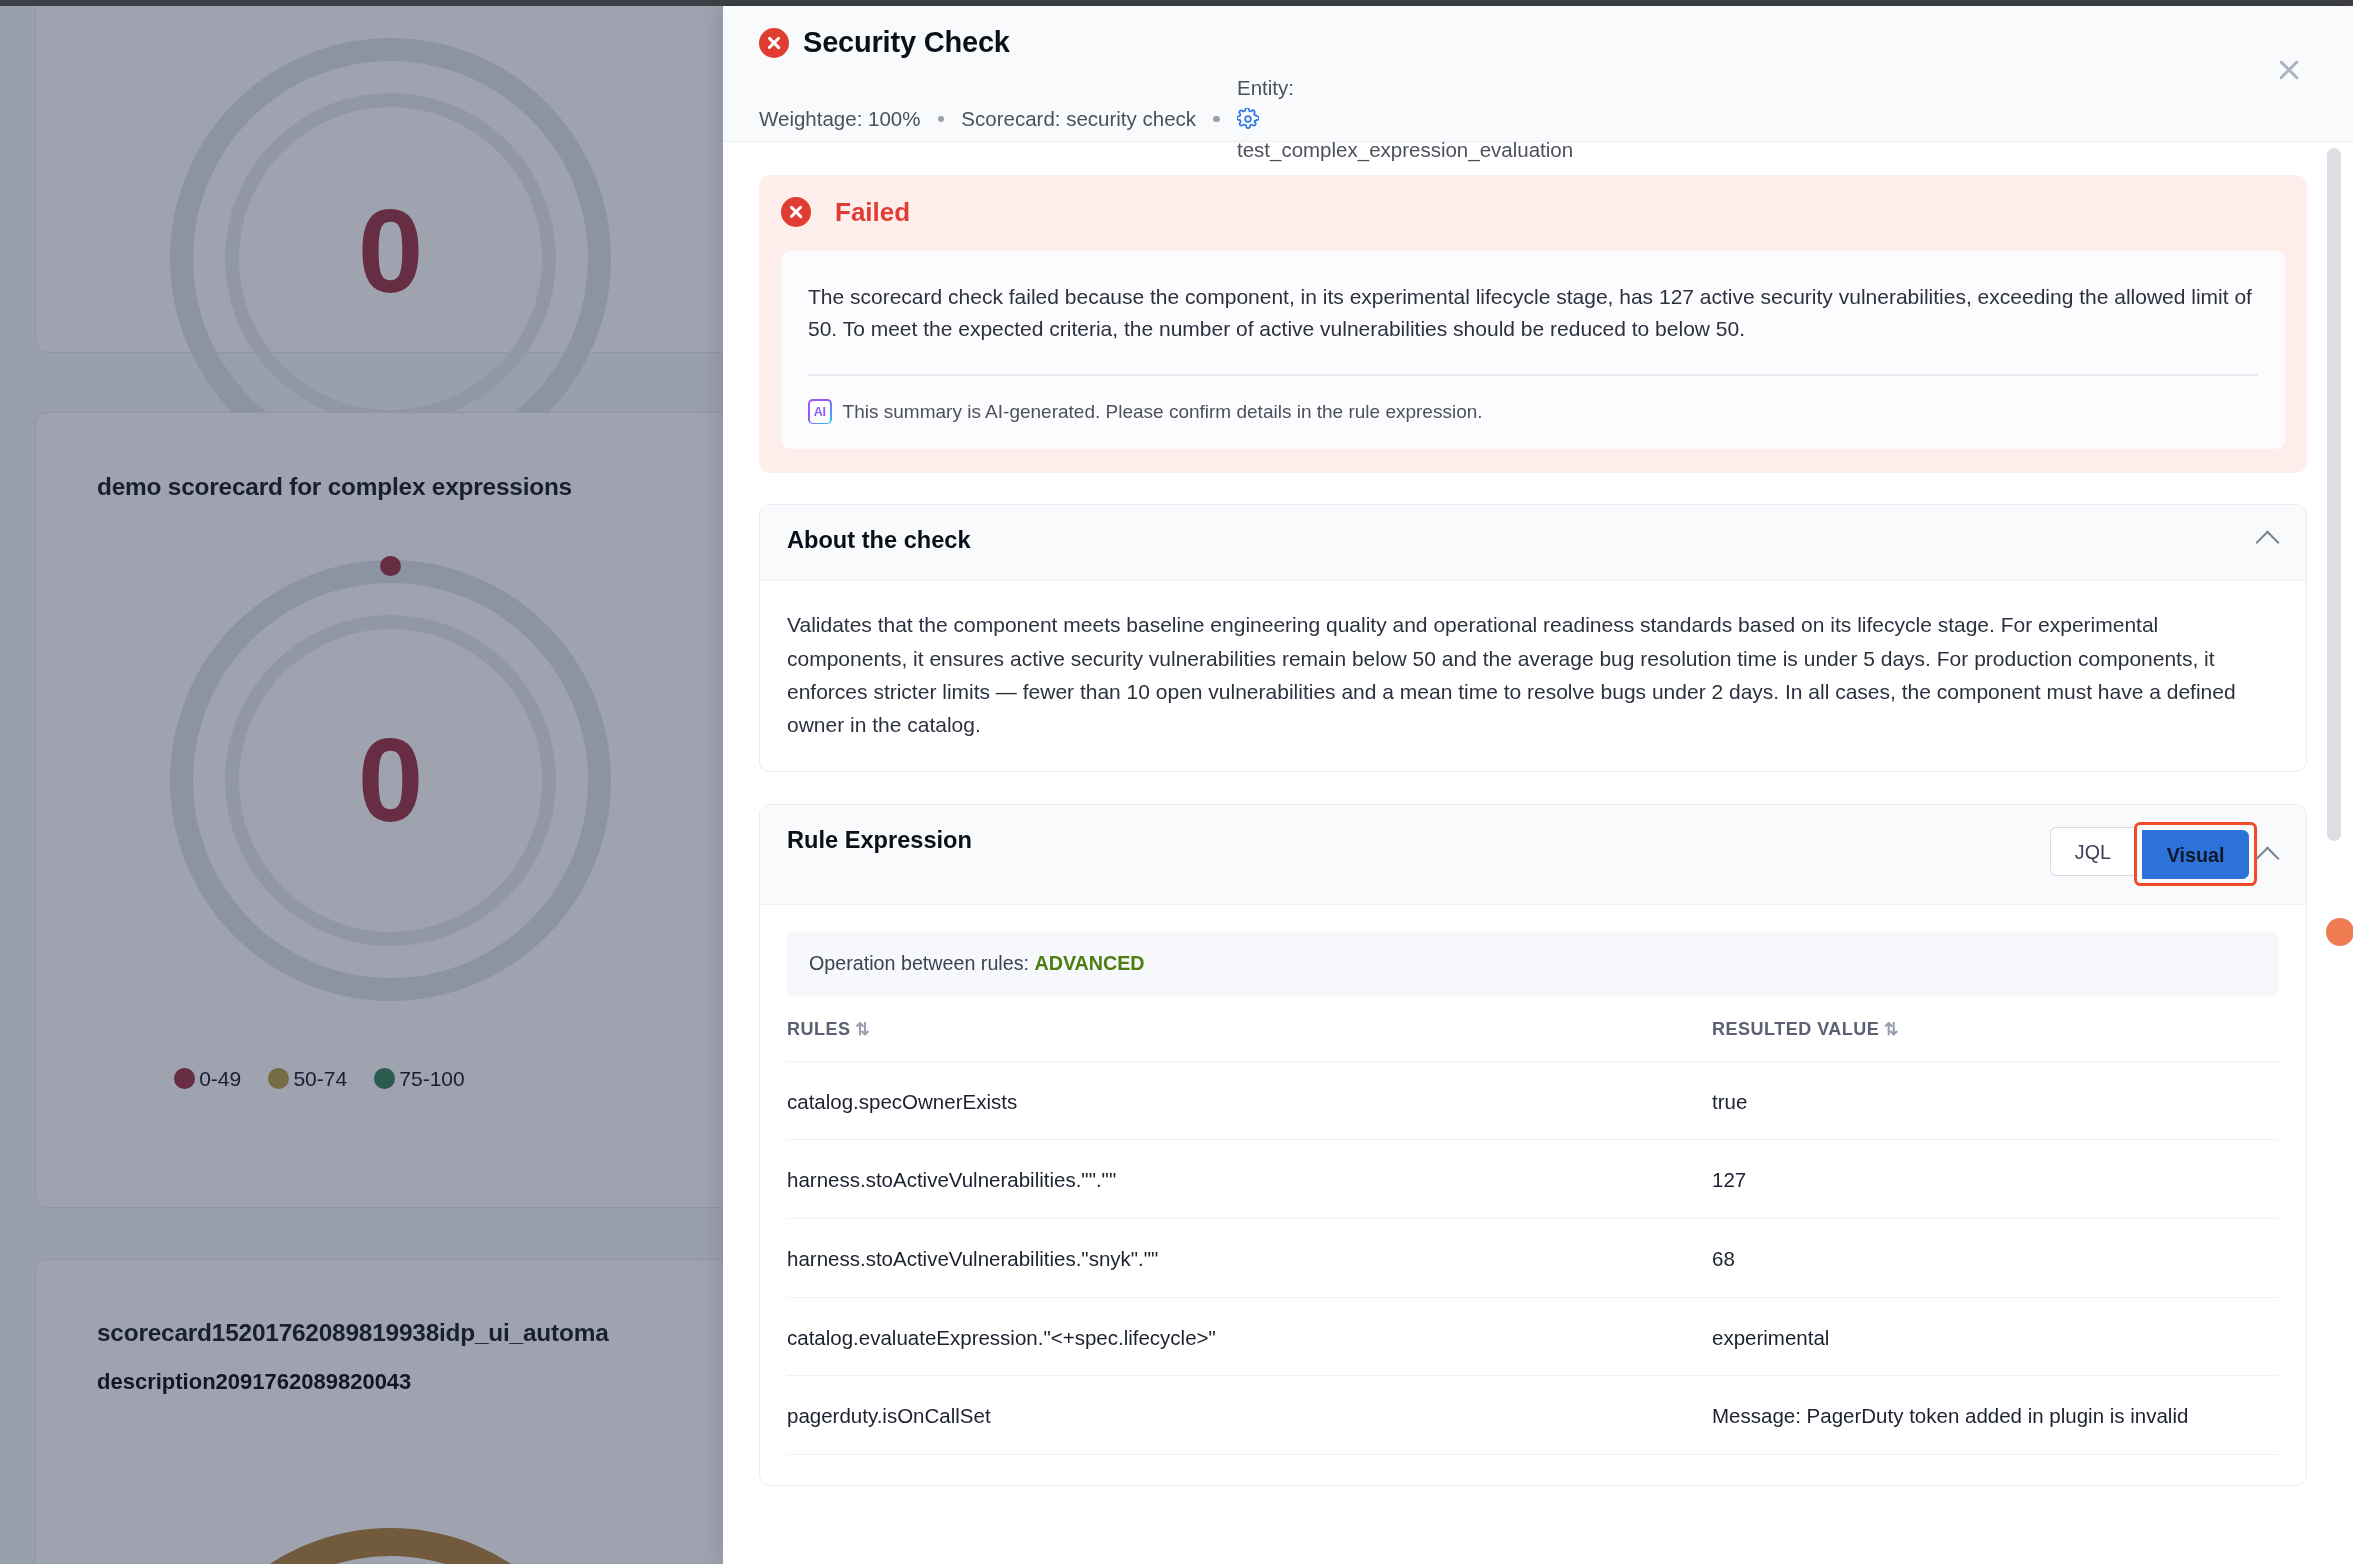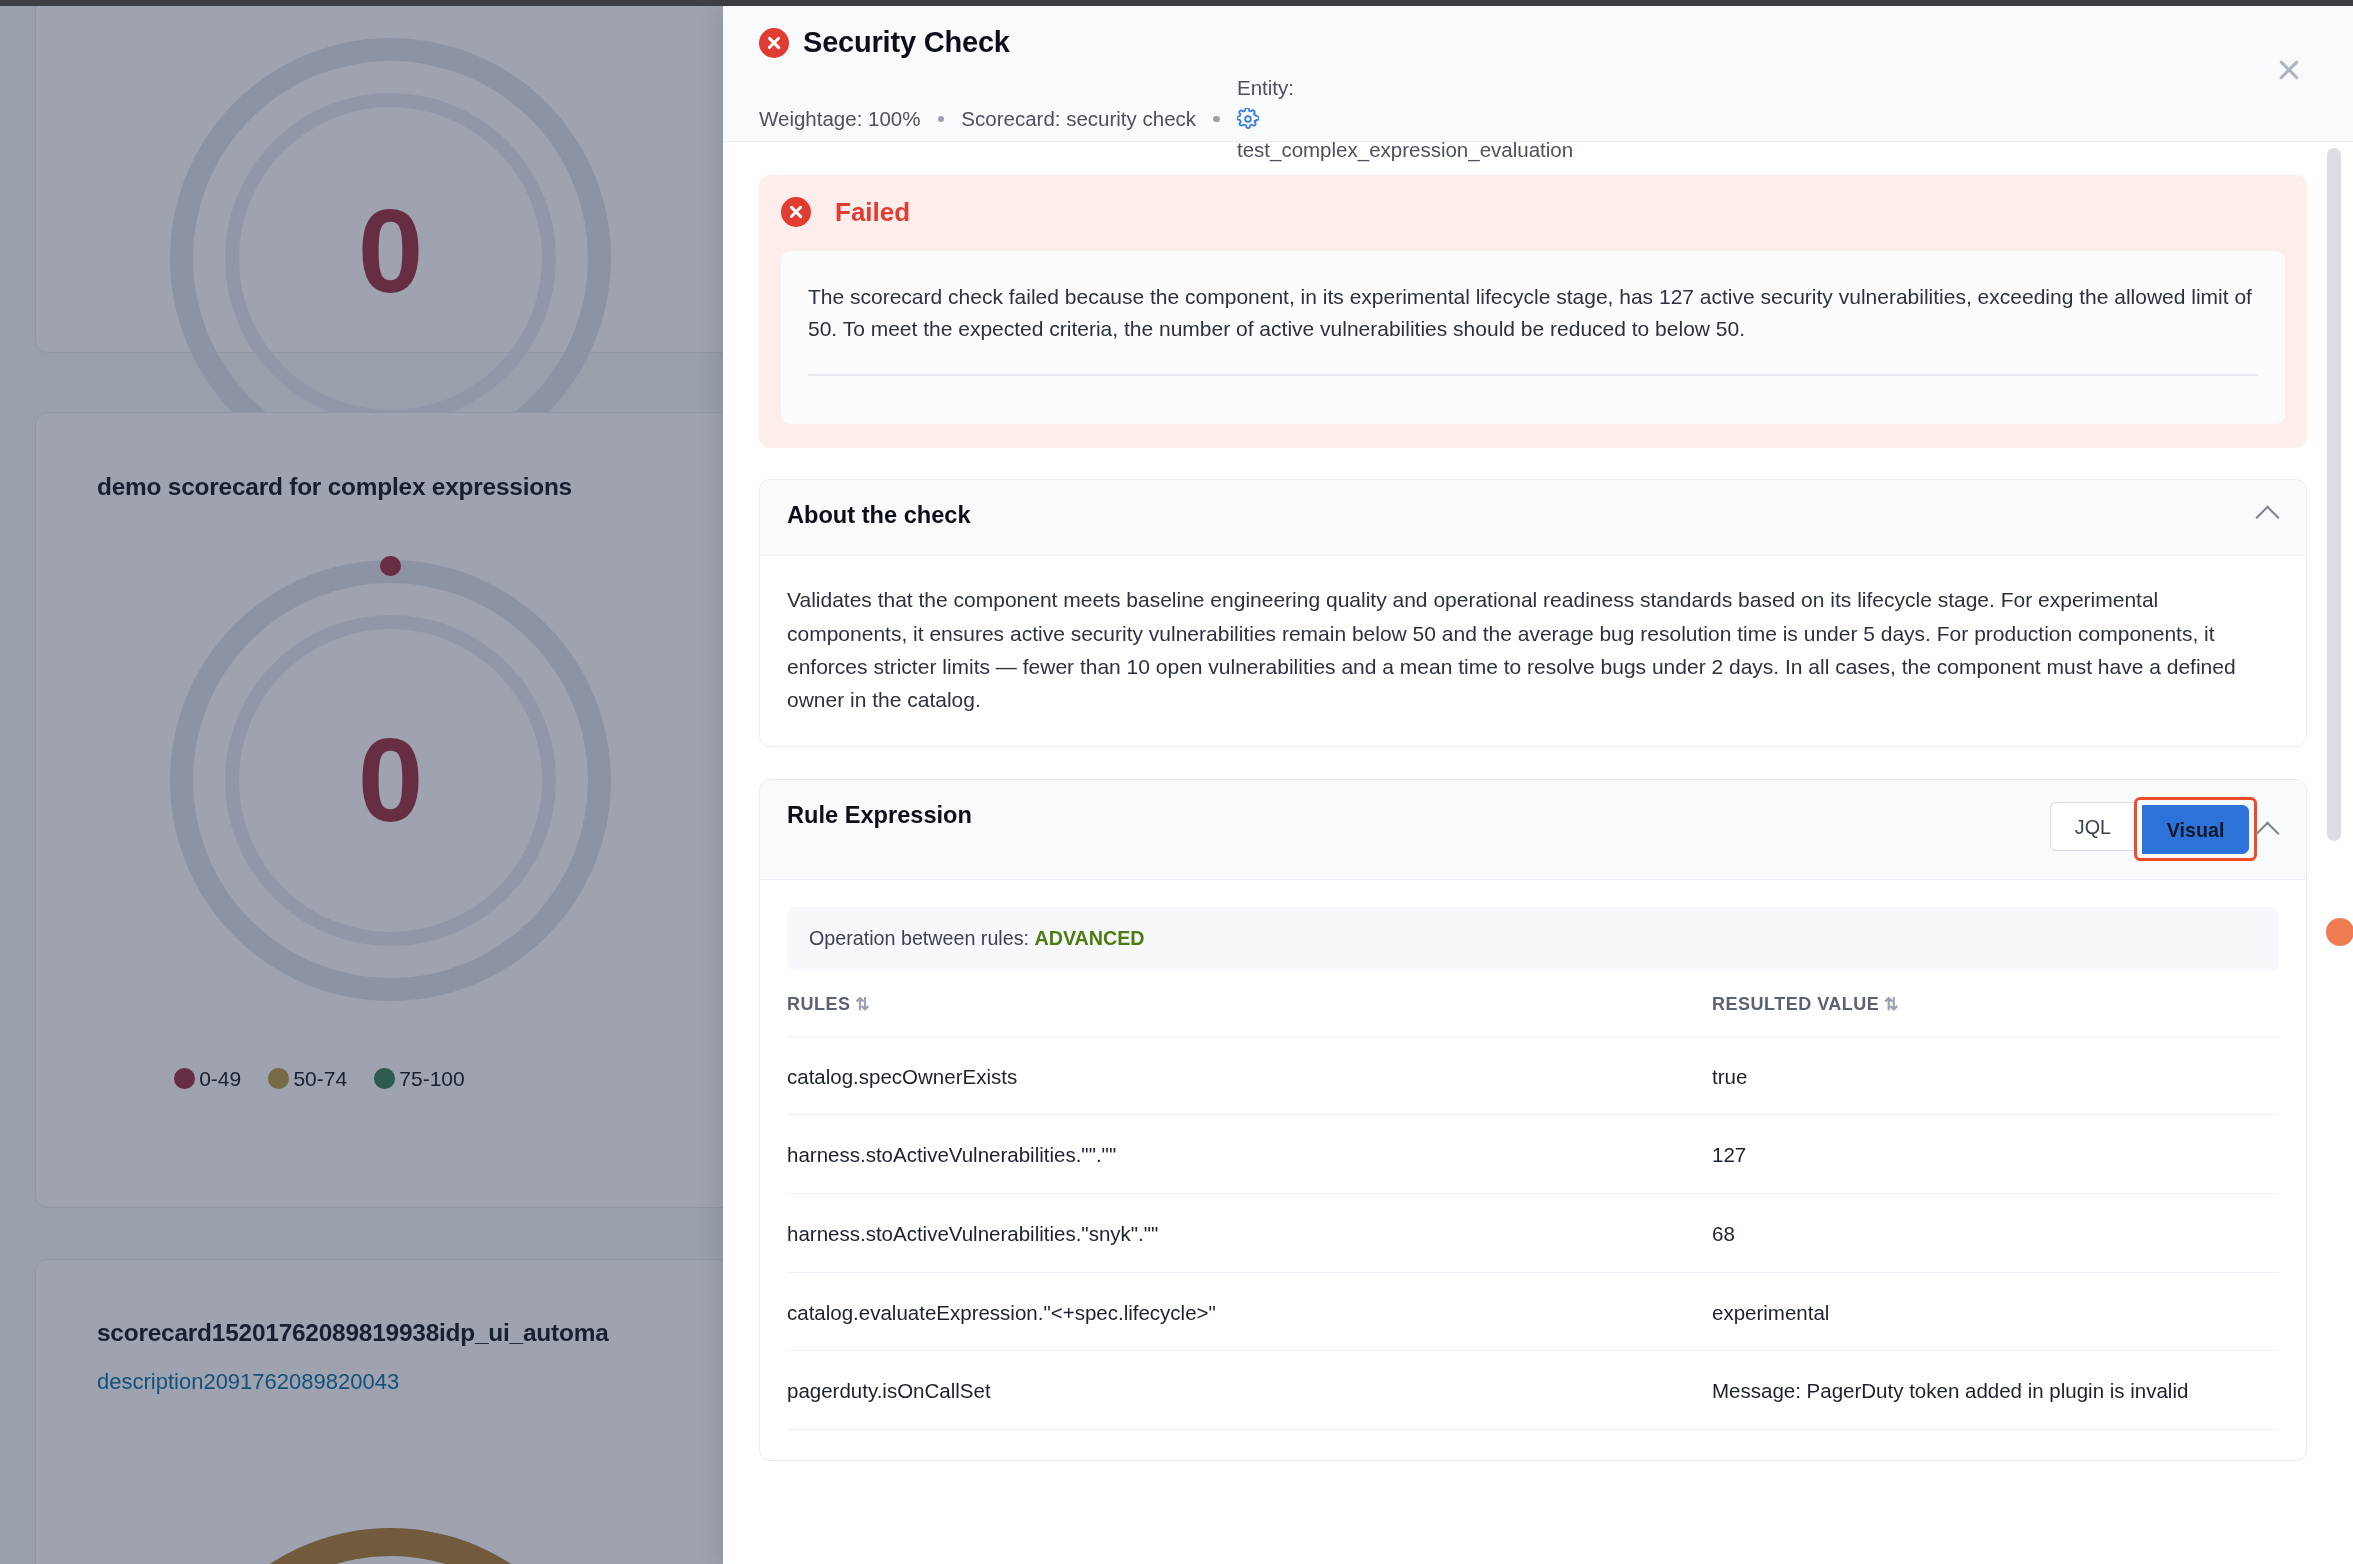--- a/index.html
+++ b/index.html
@@ -28,21 +28,21 @@
     width: 709px;
     background: #ffffff;
     border: 1.6px solid #e6e8ef;
     border-radius: 12.6px;
   }
   .bg-card-title {
     font-size: 24.4px; font-weight: 700; color: #0b0f19;
     padding: 0 0 0 61px; letter-spacing: -0.2px;
   }
   .bg-card-desc {
-    font-size: 22px; font-weight: 400; color: #0369a1;
+    font-size: 22px; font-weight: 700; color: #000000;
     padding: 0 0 0 61px;
   }
   
   .gauge { position: absolute; }
   .ring {
     position: absolute; border-radius: 50%;
     border-style: solid; border-color: #dfe2ea;
   }
   .gauge-number {
     position: absolute; width: 100%; text-align: center;
@@ -324,20 +324,26 @@
     <div class="panel-body">
 
       <div class="failed-banner">
         <div class="failed-head">
           <span class="icon-fail"></span>
           <span class="failed-label">Failed</span>
         </div>
         <div class="failed-inner">
           <div class="failed-text">The scorecard check failed because the component, in its experimental lifecycle stage, has 127 active security vulnerabilities, exceeding the allowed limit of 50. To meet the expected criteria, the number of active vulnerabilities should be reduced to below 50.</div>
           <div class="failed-divider"></div>
+          <div class="ai-row">
+            <span class="ai-badge">
+              <span>AI</span>
+            </span>
+            <span class="ai-note">This summary is AI-generated. Please confirm details in the rule expression.</span>
+          </div>
         </div>
       </div>
 
       <div class="section">
         <div class="section-head">
           <span class="section-title">About the check</span>
           <span class="chev"></span>
         </div>
         <div class="section-body">
           <div class="about-text">Validates that the component meets baseline engineering quality and operational readiness standards based on its lifecycle stage. For experimental components, it ensures active security vulnerabilities remain below 50 and the average bug resolution time is under 5 days. For production components, it enforces stricter limits — fewer than 10 open vulnerabilities and a mean time to resolve bugs under 2 days. In all cases, the component must have a defined owner in the catalog.</div>

